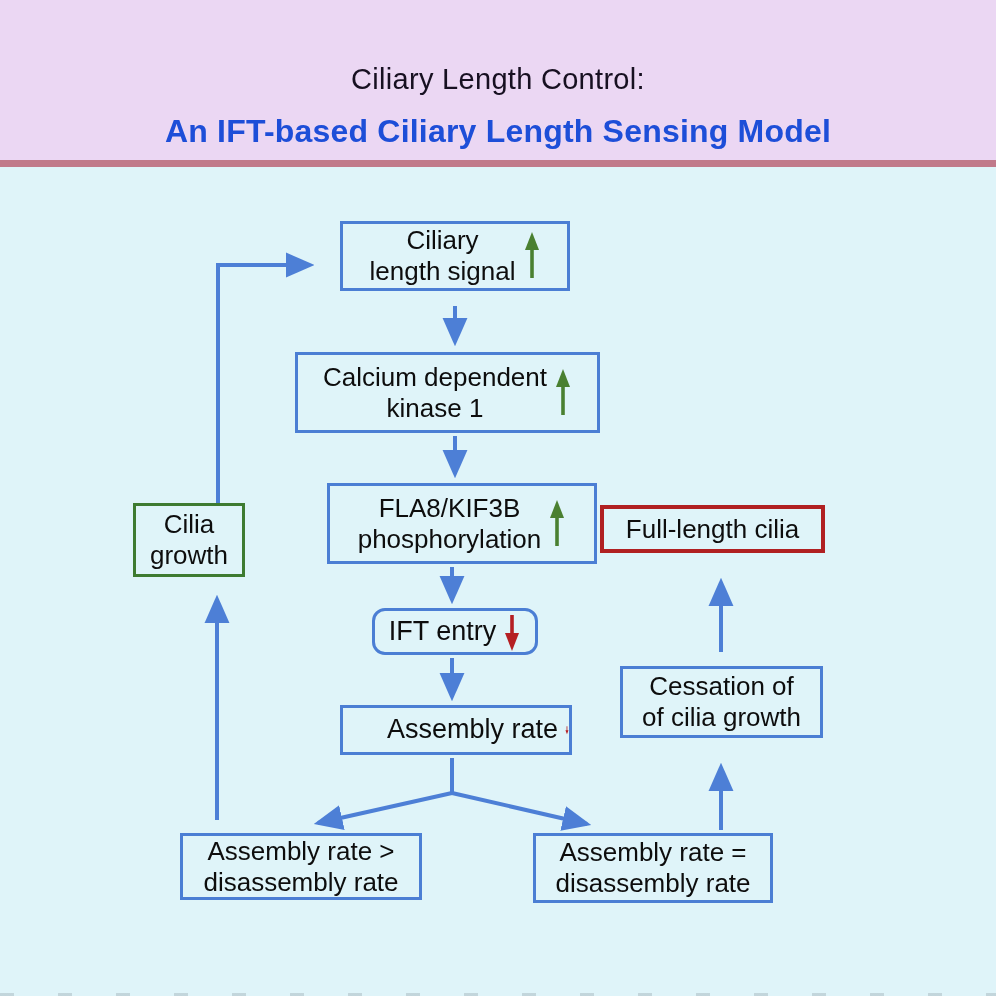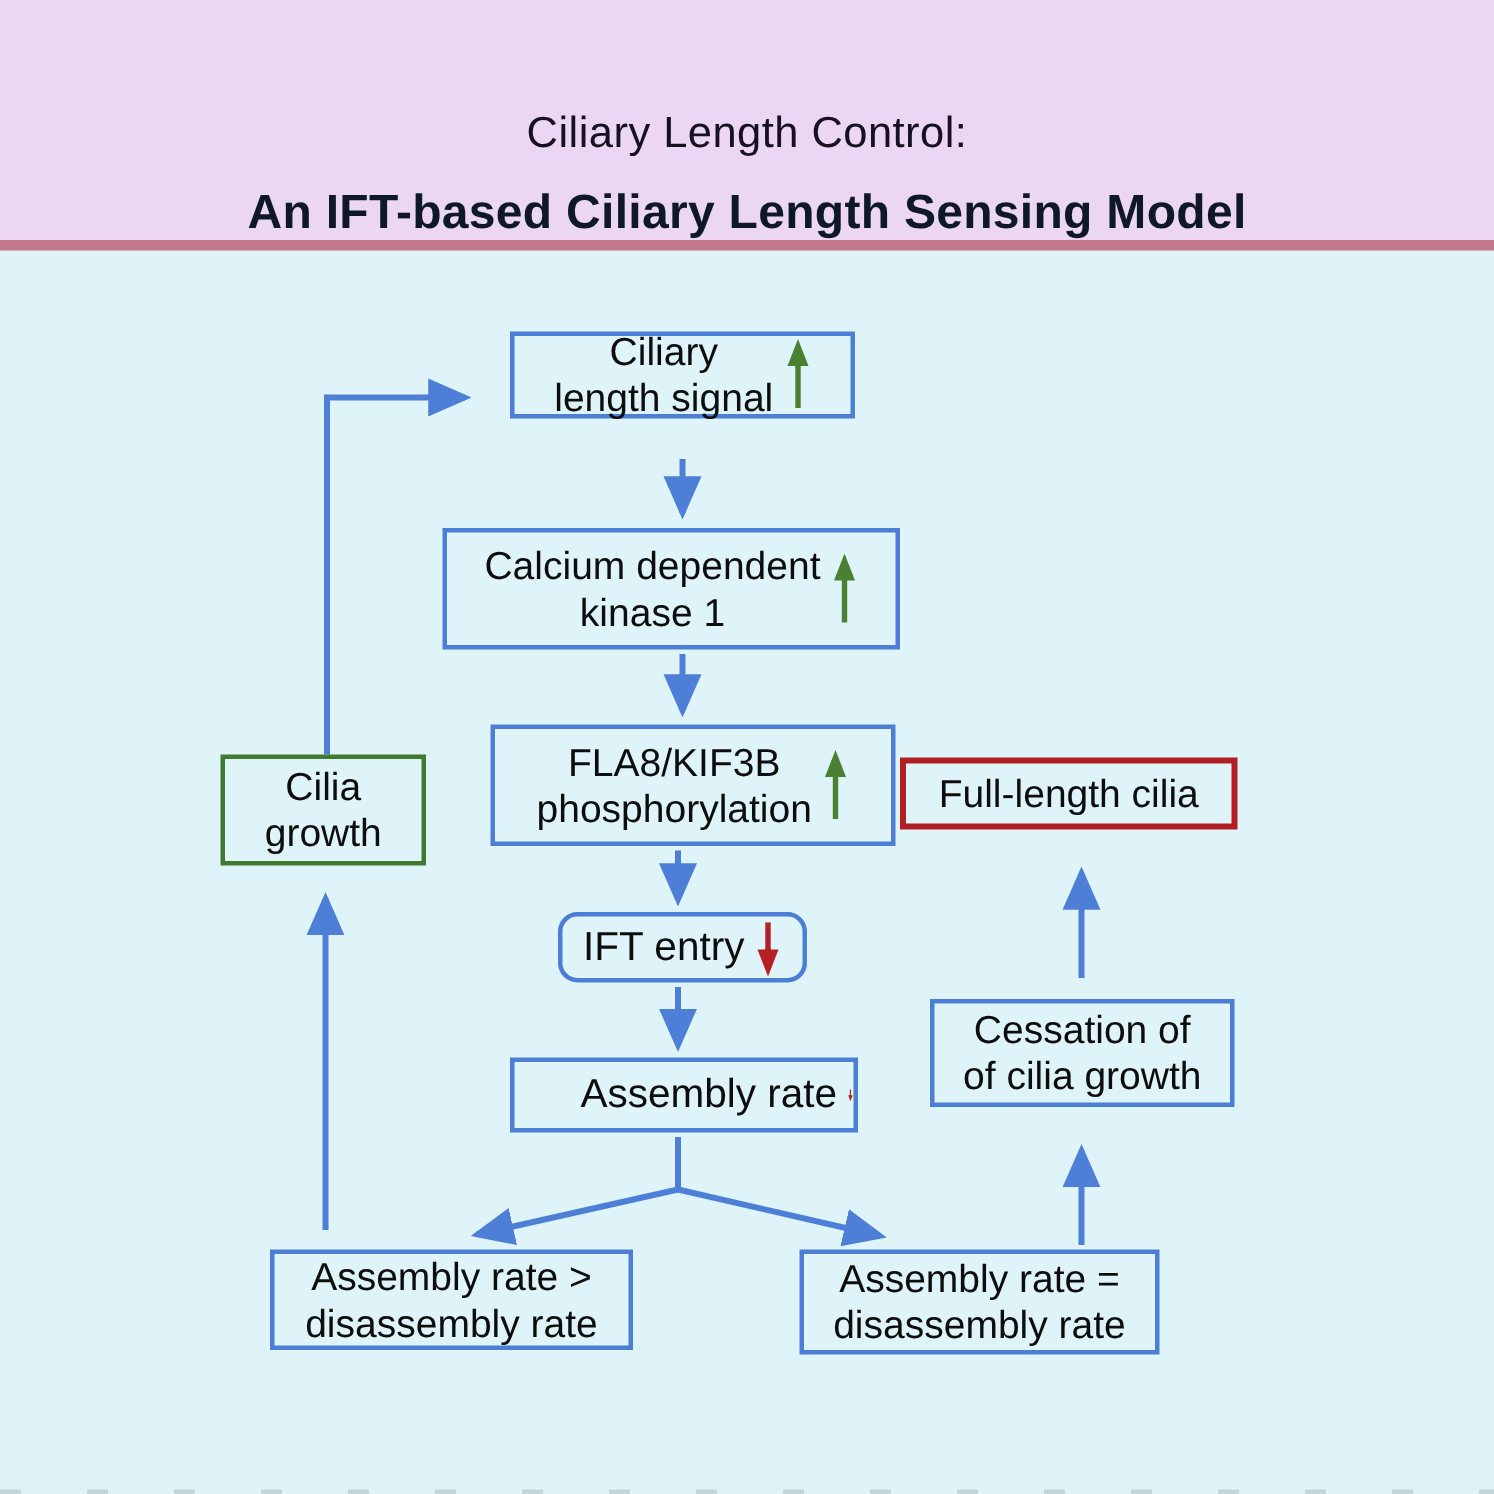--- a/index.html
+++ b/index.html
@@ -10,28 +10,28 @@
     position: relative;
     overflow: hidden;
   }
   .stage { position:absolute; inset:0; width:996px; height:996px; }
 
   
   .header {
     position:absolute; left:0; top:0; width:996px; height:160px;
     background:#ebd7f3;
     display:flex; flex-direction:column; align-items:center; justify-content:flex-end;
-    padding-bottom:0; box-sizing:border-box;
+    padding-bottom:10px; box-sizing:border-box;
   }
   .title-line1 {
     font-size:29px; font-weight:400; color:#171021; letter-spacing:0.3px;
     margin-bottom:17px;
   }
   .title-line2 {
-    font-size:32px; font-weight:700; color:#0f172a; letter-spacing:0.2px;
+    font-size:32px; font-weight:700; color:#1d4ed8; letter-spacing:0.2px;
   }
   .divider {
     position:absolute; left:0; top:160px; width:996px; height:7px;
     background:#c1798a;
   }
 
   
   .node {
     position:absolute;
     border:3px solid #4b7ed4;
@@ -42,26 +42,26 @@
     background:transparent;
   }
   .node-text { text-align:center; font-size:26px; line-height:1.18; white-space:nowrap; }
   .node.small .node-text { font-size:27px; }
   .node.green-border { border-color:#3e7b31; }
   .node.red-border   { border-color:#b02022; border-width:4px; }
 
   .ind-arrow { display:block; }
 
   
-  #n-ciliary-length-signal { left:340px; top:221px; width:230px; height:58px; }
+  #n-ciliary-length-signal { left:340px; top:221px; width:230px; height:70px; }
   #n-calcium-kinase        { left:295px; top:352px; width:305px; height:81px; }
   #n-fla8-kif3b            { left:327px; top:483px; width:270px; height:81px; }
   #n-ift-entry             { left:372px; top:608px; width:166px; height:47px;border-radius:13px; }
   #n-assembly-rate         { left:340px; top:705px; width:232px; height:50px;padding-left:44px; }
-  #n-cilia-growth          { left:147px; top:503px; width:137px; height:74px; }
+  #n-cilia-growth          { left:133px; top:503px; width:112px; height:74px; }
   #n-full-length-cilia     { left:600px; top:505px; width:225px; height:48px;align-items:center; }
   #n-cessation             { left:620px; top:666px; width:203px; height:72px; }
   #n-assembly-gt           { left:180px; top:833px; width:242px; height:67px; }
   #n-assembly-eq           { left:533px; top:833px; width:240px; height:70px; }
 
   .connectors { position:absolute; left:0; top:0; width:996px; height:996px; pointer-events:none; }
 
   
   .bottom-artifact {
     position:absolute; left:0; bottom:0; width:996px; height:3px;

